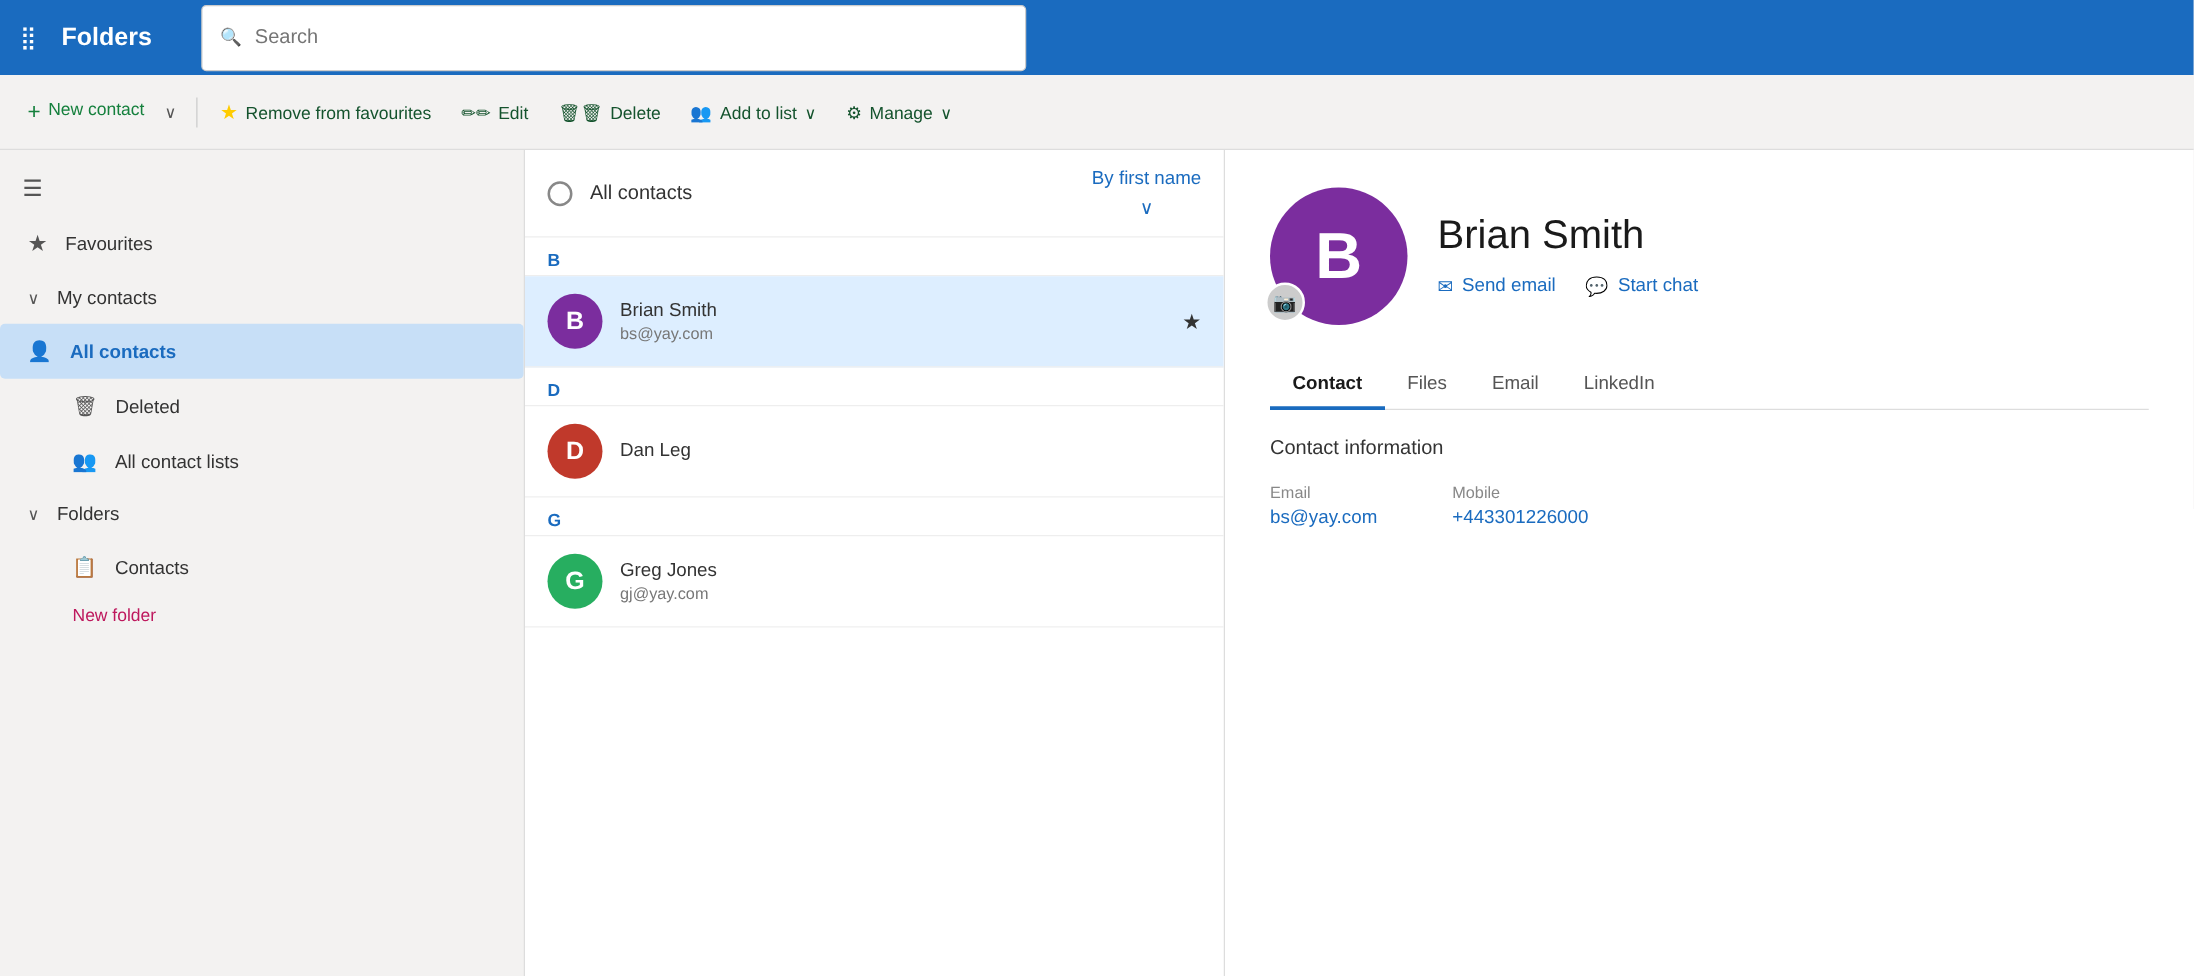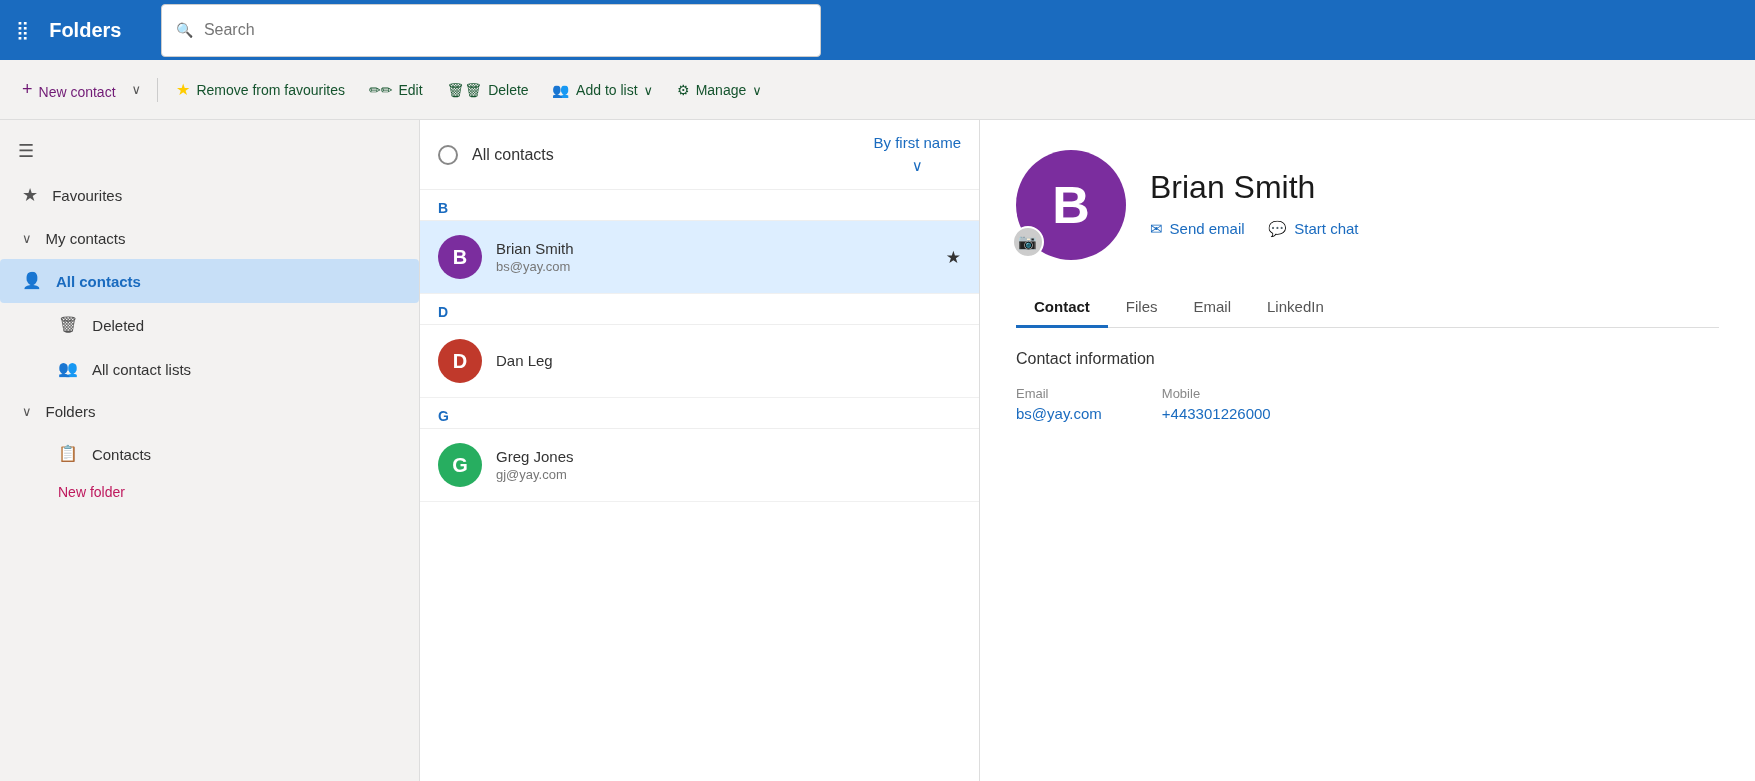--- a/index.html
+++ b/index.html
@@ -77,27 +77,27 @@
       background: #ccc;
       margin: 0 4px;
     }
     .toolbar-new-contact {
       display: flex;
       align-items: center;
       gap: 0;
     }
     .toolbar-new-main {
       display: flex;
-      align-items: flex-end;
+      align-items: flex-start;
       gap: 6px;
       padding: 6px 8px;
       border: none;
       background: transparent;
       font-size: 14px;
-      color: #701a75;
+      color: #15803d;
       cursor: pointer;
       border-radius: 4px 0 0 4px;
     }
     .toolbar-new-chevron {
       padding: 6px 8px;
       border: none;
       background: transparent;
       cursor: pointer;
       border-radius: 0 4px 4px 0;
       font-size: 12px;

